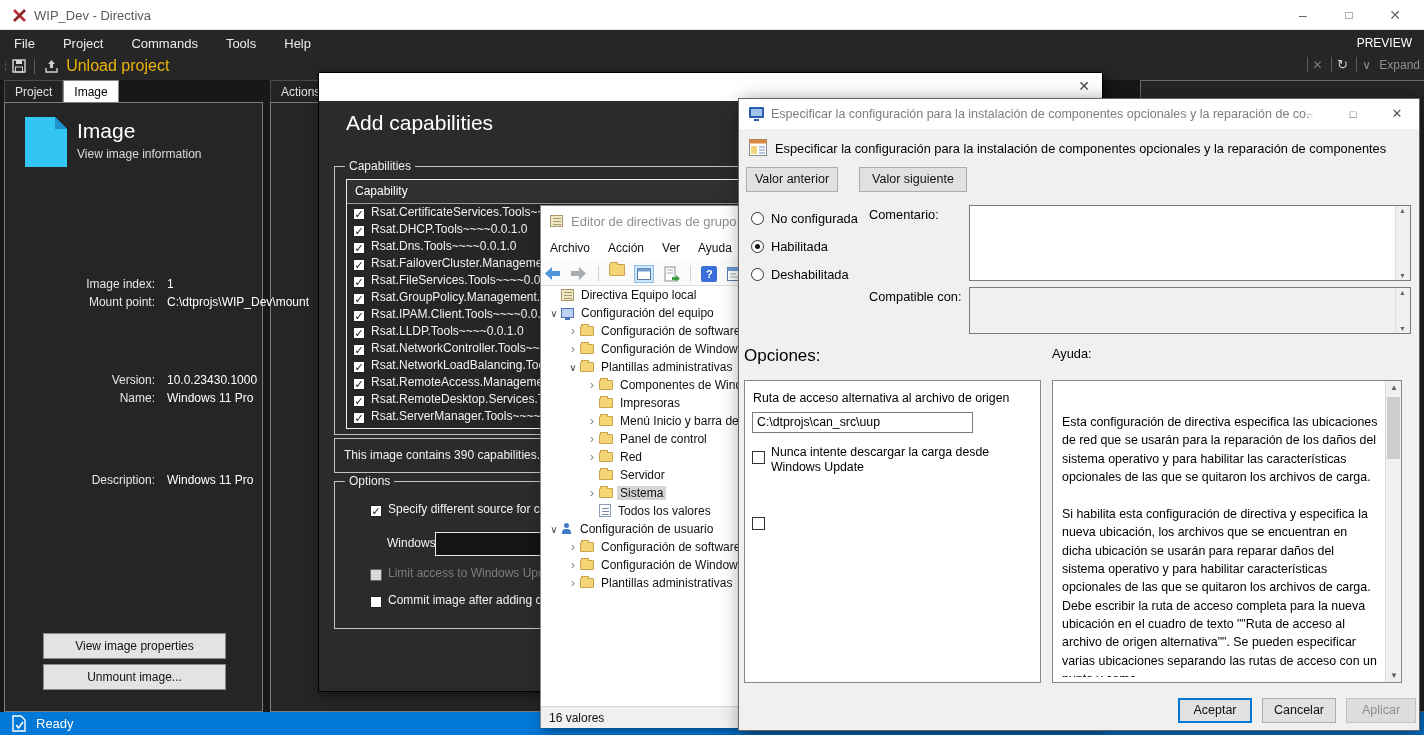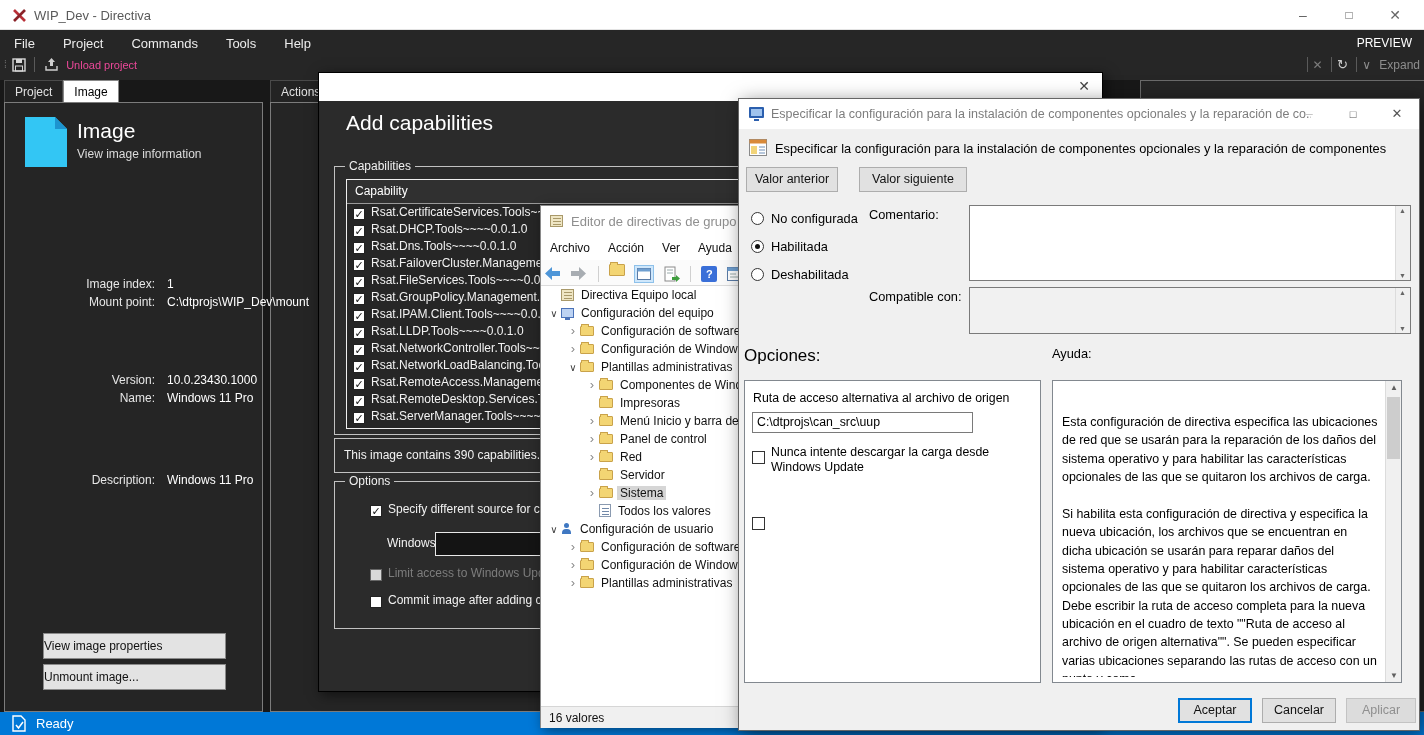--- a/index.html
+++ b/index.html
@@ -9,21 +9,21 @@
 
   
   #titlebar{left:0;top:0;width:1424px;height:30px;background:#fff;border-bottom:1px solid #e3e3e3}
   #app-title{left:34px;top:8px;color:#5a5a5a;font-size:13px}
   .capbtn{top:0;width:46px;height:30px;text-align:center;line-height:30px;color:#666;font-size:14px}
   #menubar{left:0;top:30px;width:1424px;height:27px;background:#262626}
   .menu-item{display:inline-block;padding:0 14px;line-height:27px;color:#ececec;font-size:13px}
   #preview-label{right:12px;top:36px;color:#fff;font-size:12px}
   #toolbar{left:0;top:57px;width:1424px;height:23px;background:#262626}
   .tsep{display:inline-block;width:1px;height:15px;background:#5a5a5a;vertical-align:middle;margin:0 5px}
-  #unload-label{color:#ec4899;font-size:11px;vertical-align:middle;margin-left:4px}
+  #unload-label{color:#eab308;font-size:16px;vertical-align:middle;margin-left:4px}
   #grip{color:#6a6a6a;font-size:10px;letter-spacing:-2px;vertical-align:middle;margin:0 4px}
   #right-tools{right:4px;top:57px;height:23px;color:#9a9a9a}
   #right-tools span{vertical-align:middle}
   #tabs-left{left:4px;top:80px}
   .tab{display:inline-block;height:22px;line-height:22px;padding:0 10px;font-size:12px;
        background:#232323;color:#e0e0e0;border:1px solid #4a4a4a;border-bottom:none}
   .tab.active{background:#fff;color:#000;border-color:#888}
   #actions-tab{left:270px;top:80px}
   #left-panel{left:4px;top:102px;width:259px;height:610px;background:#252525;border:1px solid #7c7c7c}
   #middle-panel{left:270px;top:102px;width:866px;height:610px;background:#252525;border:1px solid #7c7c7c}
@@ -34,21 +34,21 @@
   #img-hero-icon{left:20px;top:14px}
   #img-heading{left:72px;top:16px;color:#fff;font-size:21px}
   #img-subheading{left:72px;top:44px;color:#dcdcdc;font-size:12px}
   .field-row{position:absolute;left:0;width:250px;white-space:nowrap}
   .field-label{display:inline-block;width:150px;text-align:right;color:#e6e6e6}
   .field-value{color:#fff;margin-left:12px}
   .field-row:nth-child(1){top:72px}.field-row:nth-child(2){top:90px}
   .field-row:nth-child(3){top:168px}.field-row:nth-child(4){top:186px}
   .field-row:nth-child(5){top:268px}
   .panel-btn{position:absolute;left:38px;width:183px;height:26px;background:#e3e3e3;border:1px solid #8a8a8a;
-             font-size:12px;color:#111;line-height:24px}
+             font-size:12px;color:#111;text-align:center;line-height:24px}
   #statusbar{left:0;top:712px;width:1424px;height:23px;background:#0078d7;color:#fff}
   #status-text{left:36px;top:4px;font-size:13px}
 
   
   #addcap{left:318px;top:72px;width:785px;height:620px;z-index:10;border:1px solid #000;
           box-shadow:3px 3px 12px rgba(0,0,0,.55);background:#2b2b2b}
   #addcap-titlebar{left:0;top:0;width:100%;height:28px;background:#fff}
   #addcap-close{right:12px;top:5px;color:#444;font-size:14px}
   #addcap-title{left:27px;top:38px;color:#fff;font-size:21px}
   .darkgroup{position:absolute;border:1px solid #c2c2c2}

